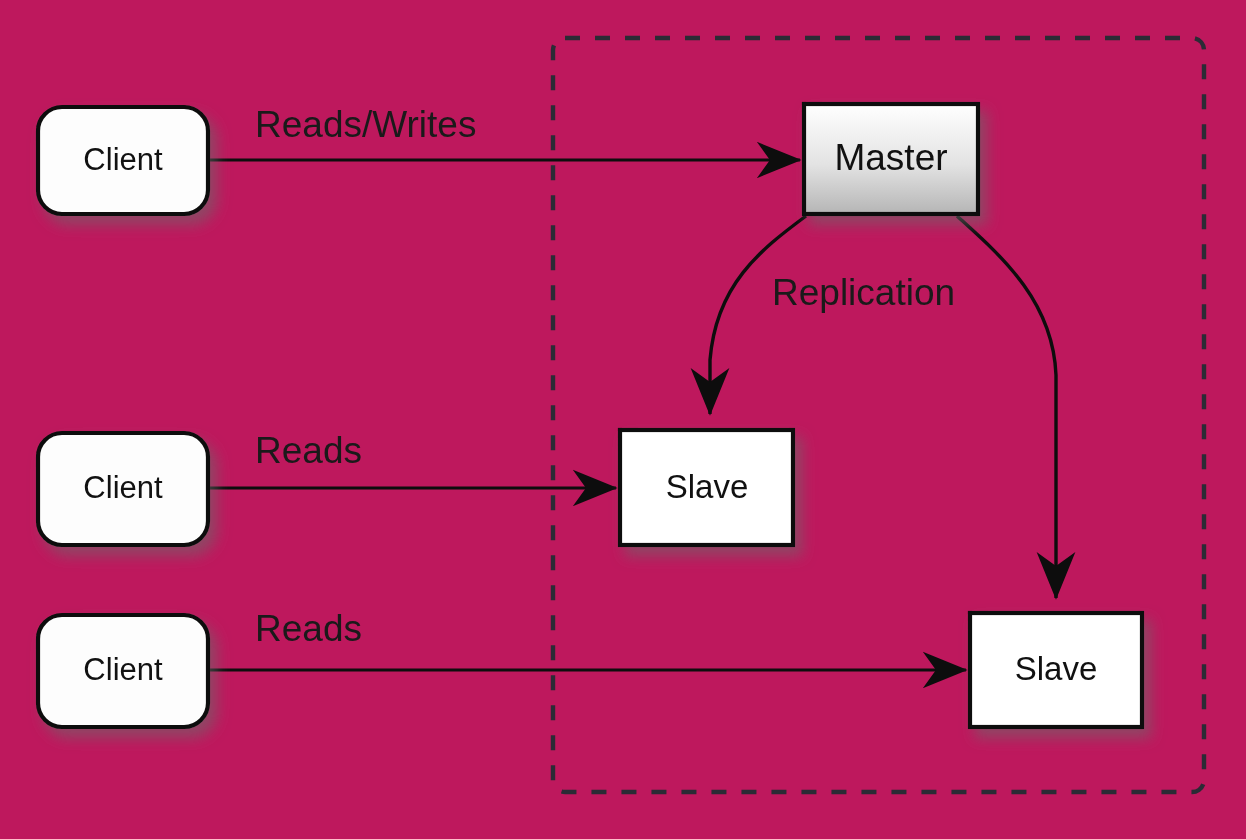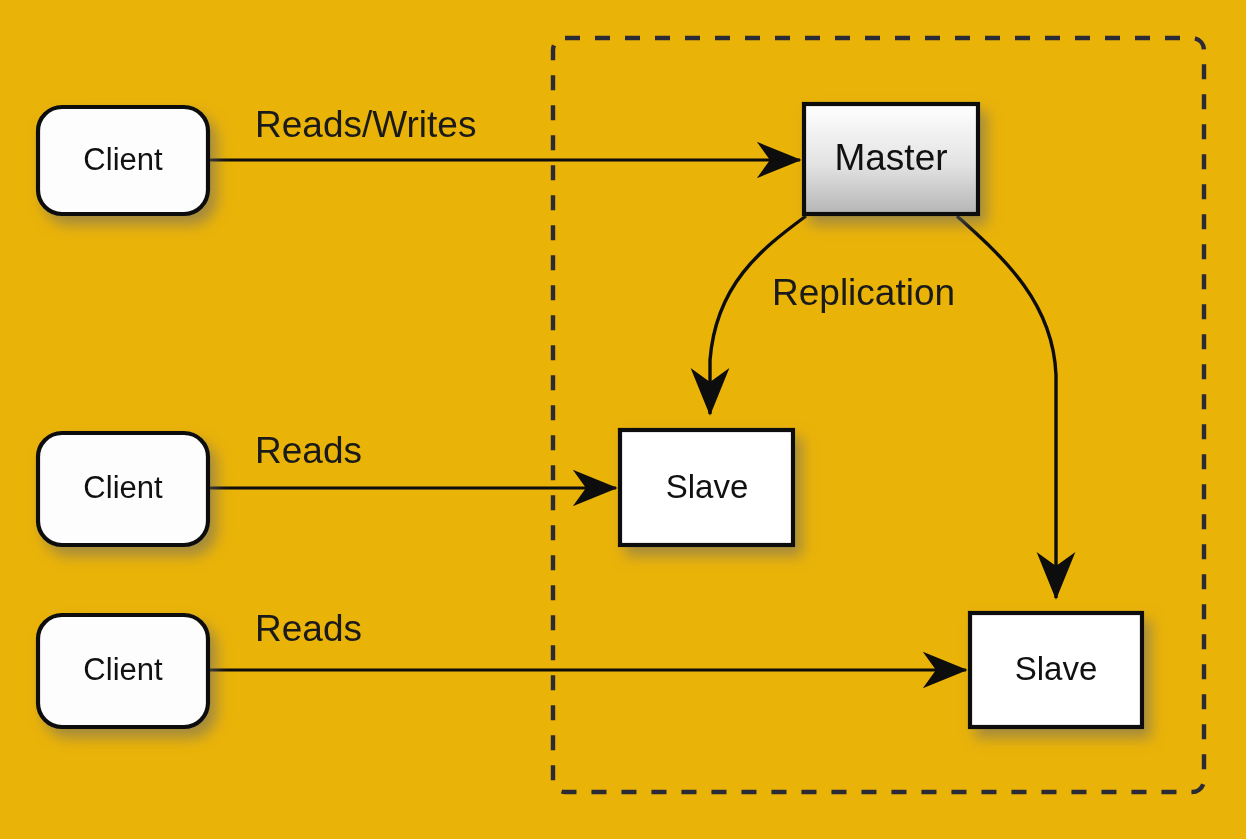--- a/index.html
+++ b/index.html
@@ -7,21 +7,21 @@
     padding: 0;
     background: #ffffff;
   }
   body {
     font-family: "Liberation Sans", sans-serif;
   }
   #canvas {
     position: relative;
     width: 1246px;
     height: 839px;
-    background: #eab308;
+    background: #be185d;
     overflow: hidden;
   }
   #canvas svg {
     position: absolute;
     left: 0;
     top: 0;
   }
   .node-label {
     font-family: "Liberation Sans", sans-serif;
     fill: #111111;

